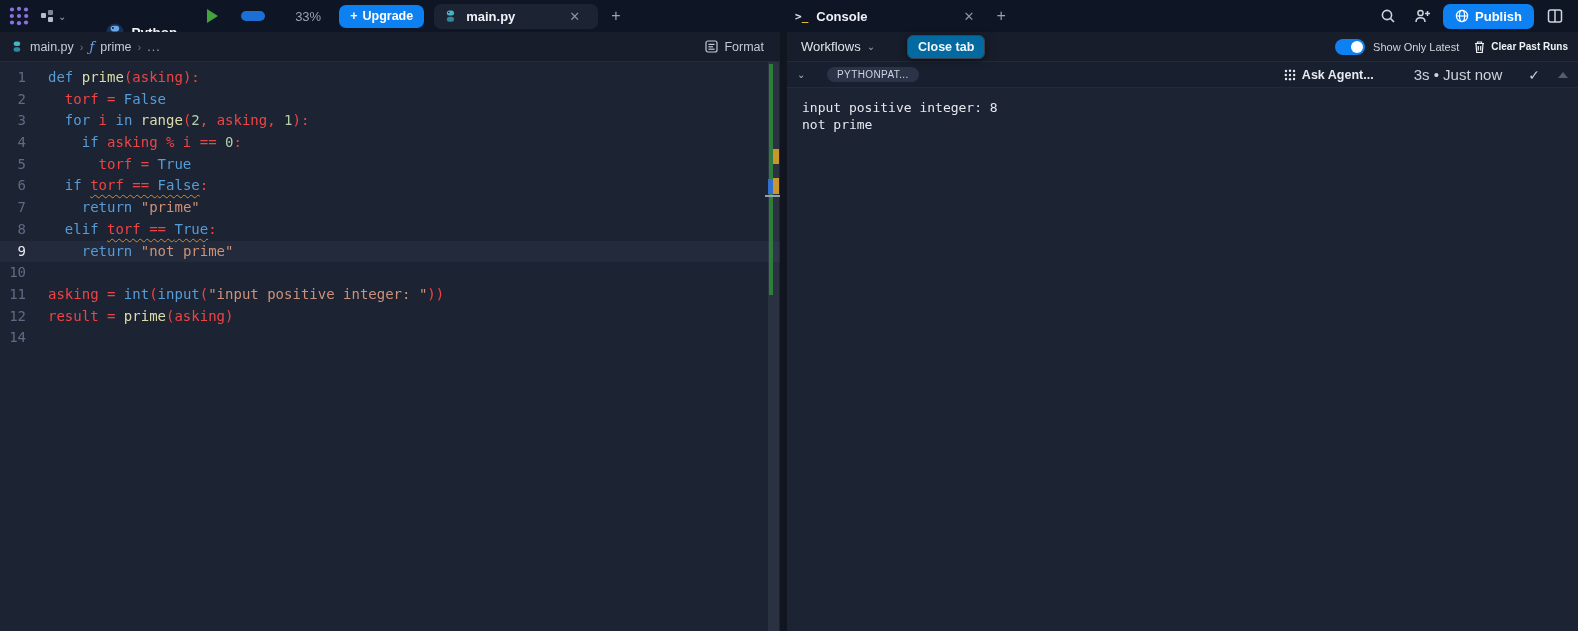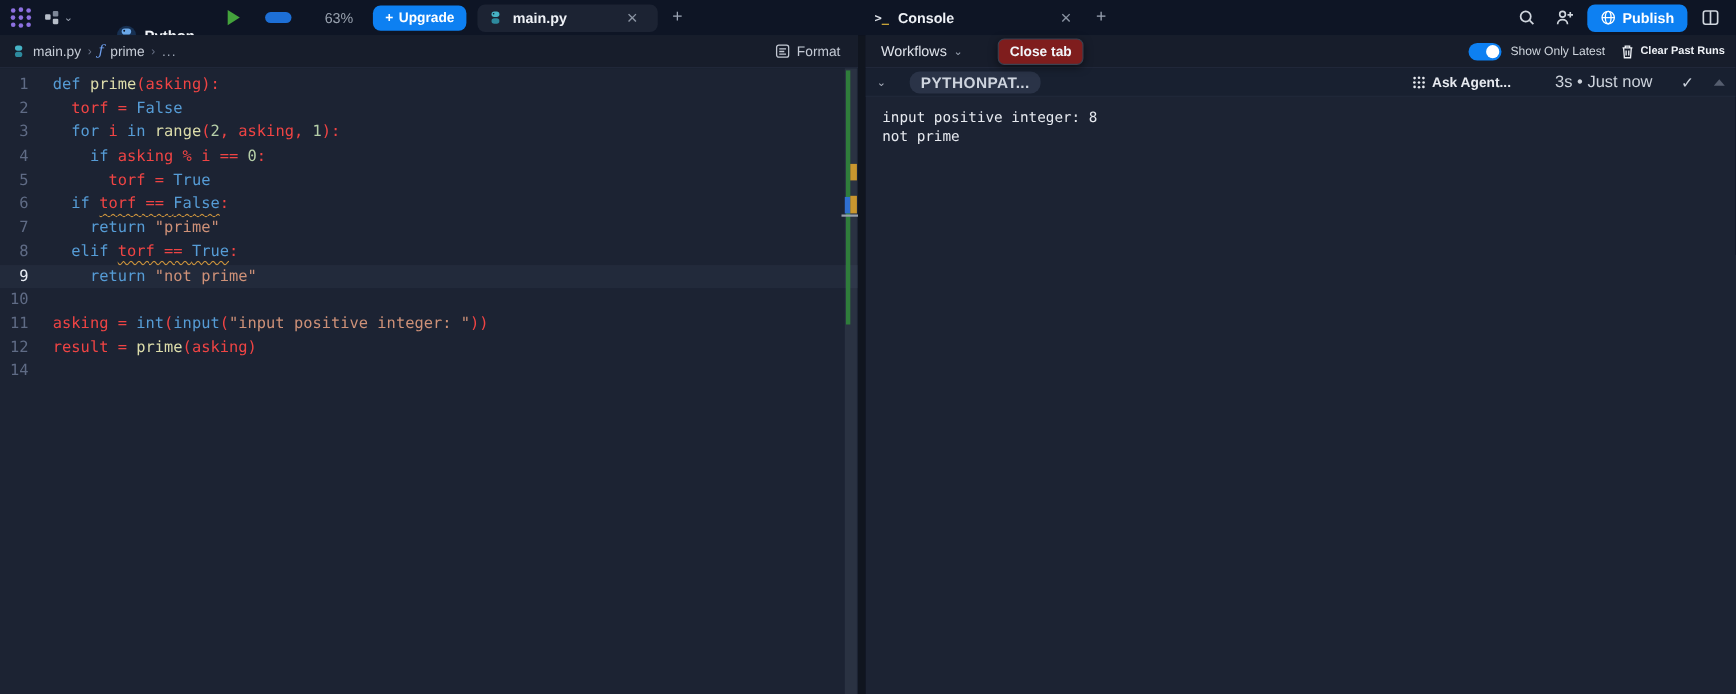--- a/index.html
+++ b/index.html
@@ -71,36 +71,36 @@
   .mark-warn1 { position:absolute; left:8px; top:87px;  width:6px; height:15px; background:#c9962e; }
   .mark-warn2 { position:absolute; left:8px; top:116px; width:6px; height:16px; background:#c9962e; }
   .mark-cursor { position:absolute; left:3px; top:117px; width:5px; height:15px; background:#2f6fd0; }
   .mark-line { position:absolute; left:0; top:133px; width:15px; height:2px; background:#97a0ad; }
 
   
   .console-toolbar { height:30px; flex:none; background:#171d2b; display:flex; align-items:center;
                      padding:0 10px 0 14px; border-bottom:1px solid #222a3b; position:relative; }
   .workflows { display:flex; align-items:center; gap:6px; color:#dfe3ea; font-size:13px; cursor:pointer; }
   .chev { color:#9aa3b2; font-size:10px; }
-  .tooltip { position:absolute; left:120px; top:3px; background:#7f1d1d; border:1px solid #3a4150;
+  .tooltip { position:absolute; left:120px; top:3px; background:#0369a1; border:1px solid #3a4150;
              border-radius:6px; padding:4px 10px; font-weight:bold; color:#f2f5f9; font-size:12.5px;
              box-shadow:0 2px 8px rgba(0,0,0,.5); z-index:5; }
   .ct-spacer { flex:1; }
   .toggle-group { display:flex; align-items:center; gap:8px; cursor:pointer; }
   .toggle { width:30px; height:16px; border-radius:8px; background:#0d80f2; position:relative; flex:none; }
   .toggle .knob { position:absolute; right:2px; top:2px; width:12px; height:12px; border-radius:50%; background:#fff; }
   .toggle-label { color:#cfd5dd; font-size:11px; }
   .clear-runs { display:flex; align-items:center; gap:5px; margin-left:14px; cursor:pointer;
                 color:#eef1f6; font-weight:bold; font-size:10px; }
 
   .run-row { height:26px; flex:none; background:#182030; display:flex; align-items:center;
              padding:0 10px; border-bottom:1px solid #222a3b; }
   .run-chevron { color:#aab1bd; font-size:10px; width:20px; cursor:pointer; }
-  .run-pill { background:#2a3347; border-radius:9px; padding:2px 10px; color:#ced4de; font-size:14px;
-              font-weight:bold; letter-spacing:.4px; margin-left:10px; cursor:pointer; }
+  .run-pill { background:#2a3347; border-radius:9px; padding:2px 10px; color:#ced4de; font-size:10px;
+              font-weight:normal; letter-spacing:.4px; margin-left:10px; cursor:pointer; }
   .rr-spacer { flex:1; }
   .ask-agent { display:flex; align-items:center; gap:6px; color:#e6e9ef; font-weight:bold; font-size:12.5px; cursor:pointer; }
   .run-meta { color:#cdd3dc; font-size:15px; margin:0 26px 0 40px; }
   .run-check { color:#c9d0da; font-size:14px; margin-right:18px; }
   .sb-up { width:0; height:0; border-bottom:6px solid #555d6e; border-left:5px solid transparent;
            border-right:5px solid transparent; cursor:pointer; }
 
   .console-output { flex:1; padding:11px 0 0 15px; font-family:"DejaVu Sans Mono", monospace;
                     font-size:13px; line-height:17px; color:#e6e9ef; }
   .out-line { white-space:pre; }
@@ -145,21 +145,21 @@
           <rect x="4.6" y="9.4" width="8.6" height="5.6" rx="2.8" fill="#3f7fc4"></rect>
           <circle cx="6.9" cy="5" r="0.9" fill="#0e1525"></circle>
         </svg>
         <span class="name">Python</span>
       </span>
 
       <span class="icon-btn run-btn">
         <span class="play-tri"></span>
       </span>
       <span class="meter-pill"></span>
-      <span class="usage">63%</span>
+      <span class="usage">33%</span>
 
       <button class="upgrade-btn">
         <span>+</span>
         <span>Upgrade</span>
       </button>
 
       <div class="tab active editor-tab">
         <svg width="15" height="15" viewBox="0 0 18 18">
           <rect x="4.6" y="1.8" width="8.6" height="6" rx="3" fill="#46b3c6"></rect>
           <rect x="4.6" y="9.2" width="8.6" height="6" rx="3" fill="#2d8a9e"></rect>

